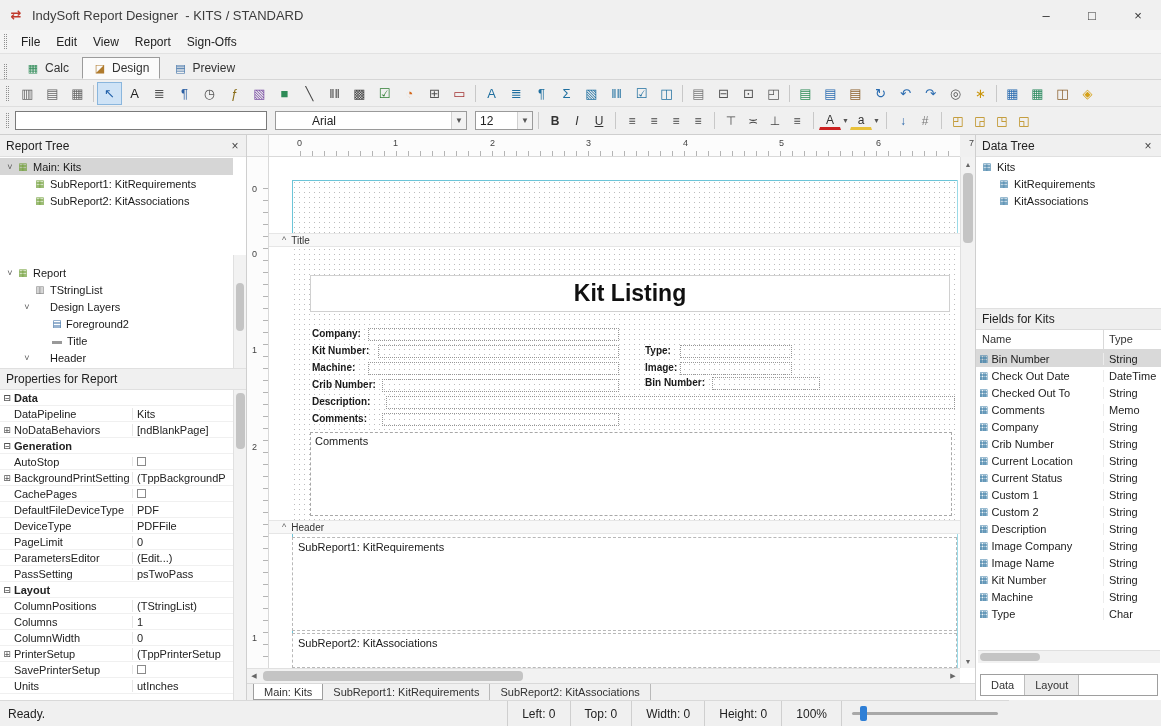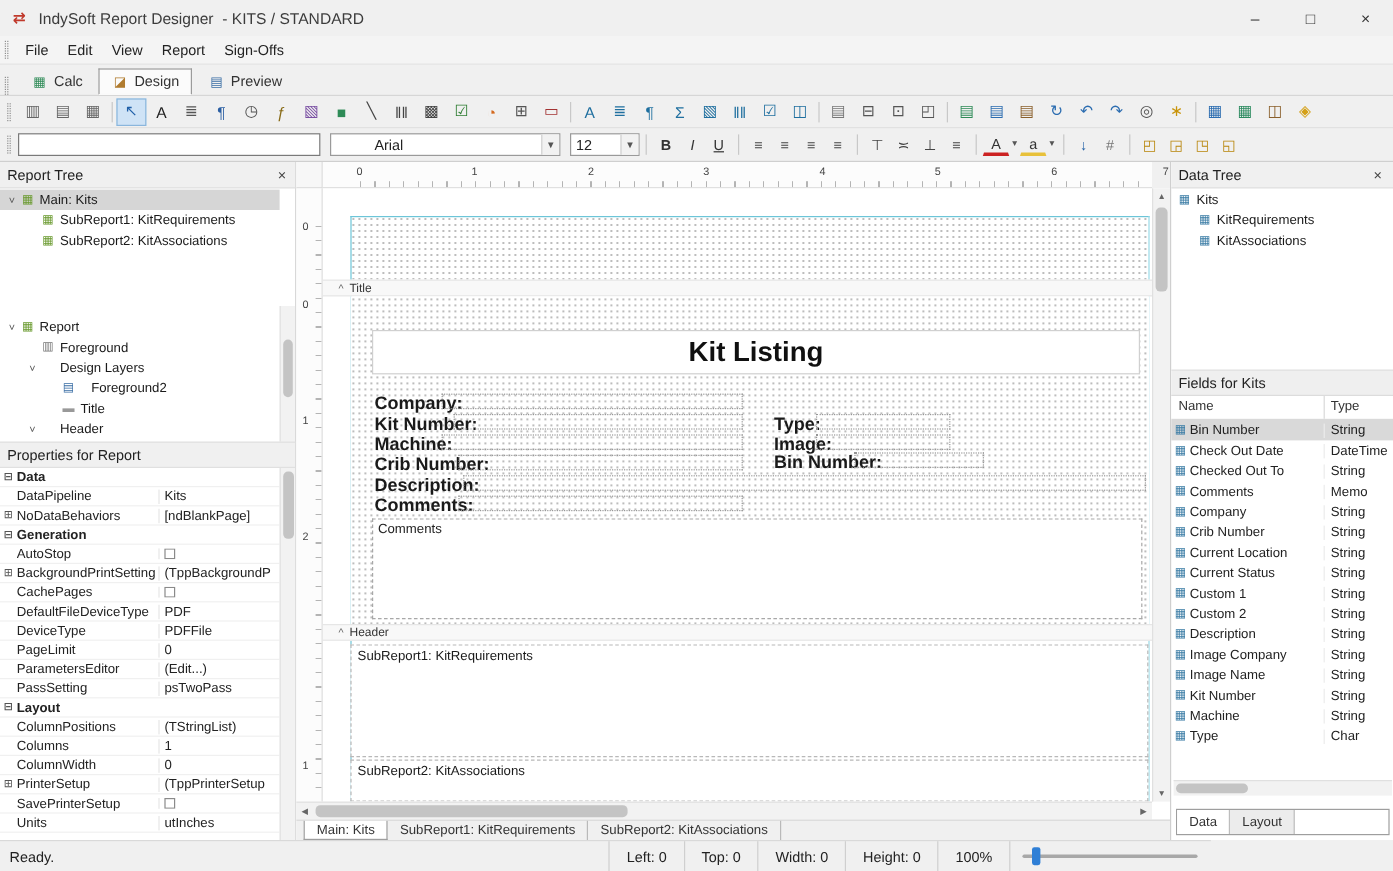--- a/index.html
+++ b/index.html
@@ -92,21 +92,21 @@
   .canvas { left:22px; top:22px; width:691px; height:511px; background:#fff; overflow:hidden; }
   .dotted { background-color:#fff; background-image:radial-gradient(#bdbdbd 0.8px, transparent 0.9px); background-size:5px 5px; }
   .mline-t { left:23px; top:23px; width:666px; height:0; border-top:1px solid #6cc5d8; }
   .mline-l { left:23px; top:23px; width:0; height:488px; border-left:1px solid #6cc5d8; }
   .mline-r { left:688px; top:23px; width:0; height:488px; border-left:1px solid #9adbe8; }
   .bandbar { left:0; width:691px; height:14px; background:#f8f8f8; border-top:1px solid #e6e6e6; border-bottom:1px solid #e6e6e6; display:flex; align-items:center; gap:5px; padding-left:13px; font-size:10px; color:#333; }
   .bandbar .caret { font-size:9px; color:#666; }
   .titlebox { left:41px; top:118px; width:640px; height:37px; background:#fff; border:1px solid #d0d0d0; display:flex; align-items:center; justify-content:center; }
   .titlebox span { font-size:23px; font-weight:bold; color:#101010; }
   .fl-row { left:0; width:100%; height:14px; }
-  .fl-row .lab { position:absolute; top:0; font-size:15px; font-weight:bold; color:#1a1a1a; white-space:nowrap; }
+  .fl-row .lab { position:absolute; top:0; font-size:10px; font-weight:bold; color:#1a1a1a; white-space:nowrap; }
   .host-left .lab { left:43px; }
   .host-right .lab { left:376px; }
   .fbox { position:absolute; top:0; height:13px; border:1px dotted #979797; }
   .memo { left:41px; top:275px; width:642px; height:84px; background:#fff; border:1px dashed #a8a8a8; font-size:11px; color:#222; padding:2px 4px; }
   .subrep { background:#fff; border:1px dashed #b8b8b8; font-size:11px; color:#1a1a1a; padding:3px 5px; }
   .hsb { left:0; top:533px; width:713px; height:15px; }
   .ctabs { left:0; top:548px; width:728px; height:17px; background:#f0f0f0; display:flex; align-items:stretch; padding-left:6px; border-top:1px solid #d9d9d9; }
   .ctab { display:flex; align-items:center; padding:0 10px; font-size:11px; color:#333; border-right:1px solid #b9b9b9; transform:skewX(0); }
   .ctab.active { background:#fff; border:1px solid #9e9e9e; border-top:none; font-weight:normal; }
 
@@ -396,31 +396,31 @@
     </div>
     <div class="abs" style="left:0; top:129px; width:233px;">
       <div class="titem" style="padding-left: 4px;">
           <span class="t-caret">˅</span>
           <span class="t-ico" style="color: rgb(106, 154, 47);">▦</span>
           <span style="margin-left:3px;">Report</span>
         </div>
         <div class="titem" style="padding-left: 21px;">
           <span class="t-caret"></span>
           <span class="t-ico" style="color: rgb(119, 119, 119);">▥</span>
-          <span style="margin-left:3px;">Foreground</span>
+          <span style="margin-left:3px;">TStringList</span>
         </div>
         <div class="titem" style="padding-left: 21px;">
           <span class="t-caret">˅</span>
           <span class="t-ico"></span>
           <span style="margin-left:3px;">Design Layers</span>
         </div>
         <div class="titem" style="padding-left: 38px;">
           <span class="t-caret"></span>
           <span class="t-ico" style="color: rgb(58, 110, 165);">▤</span>
-          <span style="margin-left:12px;">Foreground2</span>
+          <span style="margin-left:2px;">Foreground2</span>
         </div>
         <div class="titem" style="padding-left: 38px;">
           <span class="t-caret"></span>
           <span class="t-ico" style="color: rgb(153, 153, 153);">▬</span>
           <span style="margin-left:3px;">Title</span>
         </div>
         <div class="titem" style="padding-left: 21px;">
           <span class="t-caret">˅</span>
           <span class="t-ico"></span>
           <span style="margin-left:3px;">Header</span>

